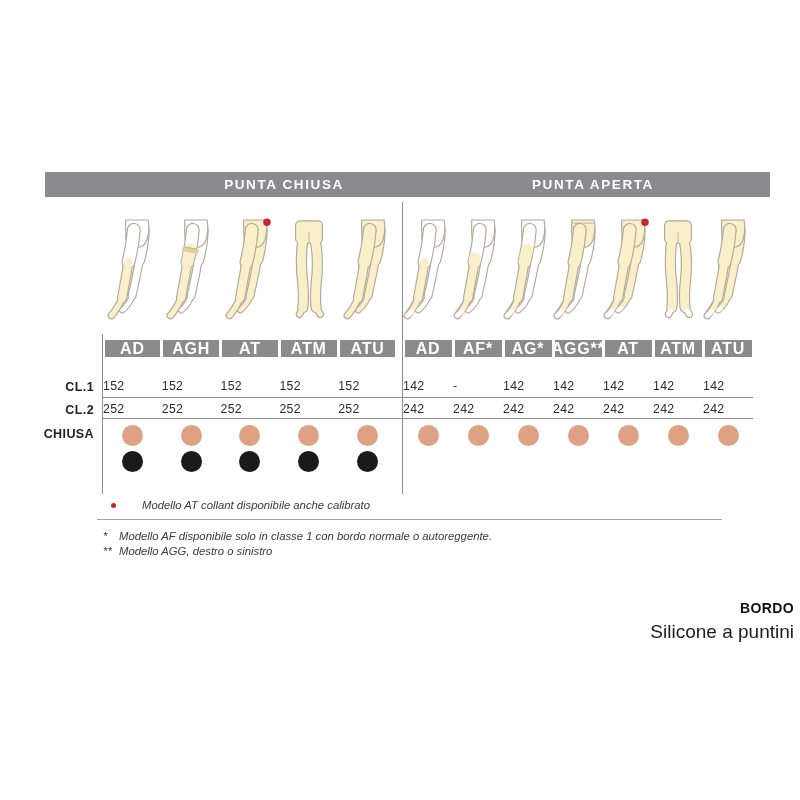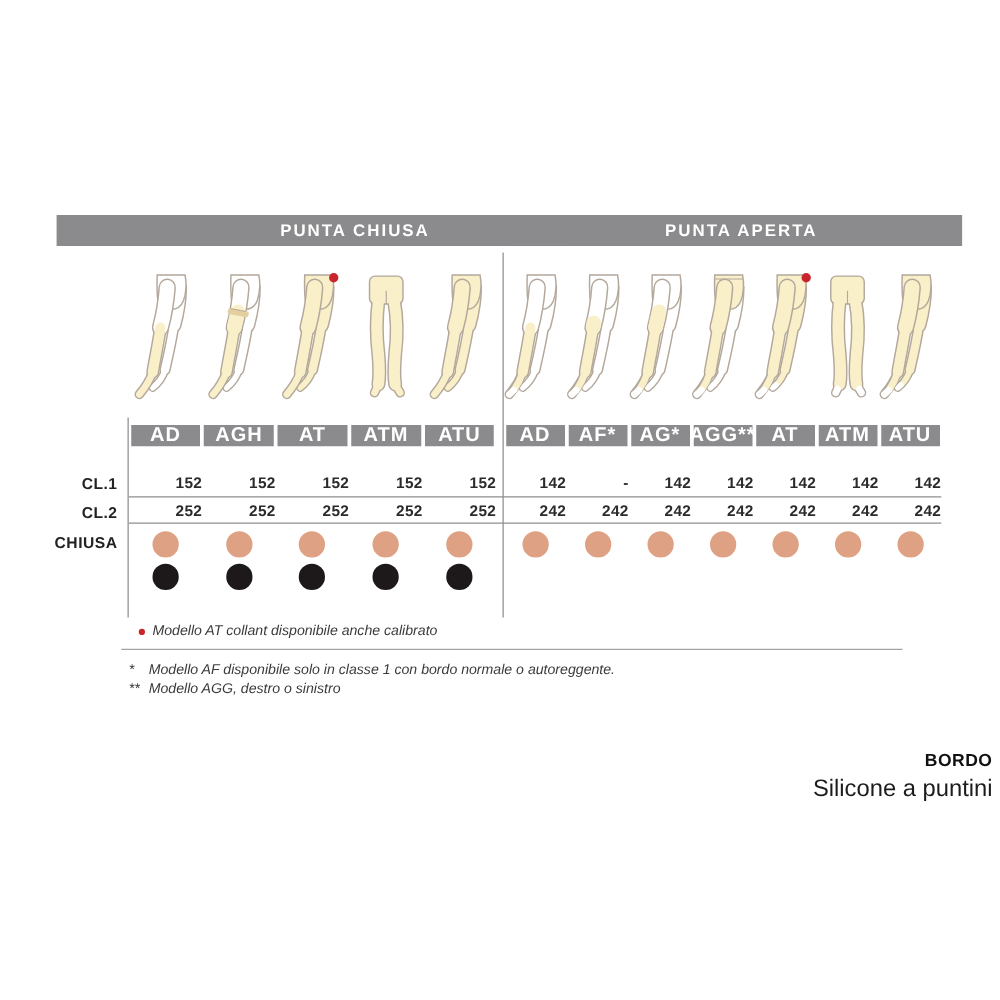--- a/index.html
+++ b/index.html
@@ -13,42 +13,42 @@
   .bar span{color:#ffffff;font-weight:bold;font-size:13.5px;letter-spacing:1.6px;}
 
   
   .cols{position:absolute;top:205px;display:flex;}
   #closed-cols{left:103px;width:294px;height:275px;}
   #open-cols{left:403px;width:350px;height:275px;}
   .col{flex:1;position:relative;height:275px;}
   .fig{position:absolute;top:6px;left:0;right:0;display:flex;justify-content:center;}
   .badge{position:absolute;top:135px;left:1.5px;right:1.5px;height:17px;background:#8b8b8d;color:#fff;
          display:flex;align-items:center;justify-content:center;font-size:16px;font-weight:bold;letter-spacing:0.8px;}
-  .val{position:absolute;left:0;right:0;text-align:right;font-weight:bold;font-size:12.3px;color:#2b2b2b;letter-spacing:0.3px;}
+  .val{position:absolute;left:0;right:0;text-align:left;font-weight:normal;font-size:12.3px;color:#2b2b2b;letter-spacing:0.3px;}
   .v1{top:174px;}
   .v2{top:197px;}
   .dots{position:absolute;top:220px;left:0;right:0;display:flex;flex-direction:column;align-items:center;gap:5px;}
   .dot{width:21px;height:21px;border-radius:50%;display:block;}
 
   
   .line{position:absolute;background:#8f8f8f;}
   #vline-left{left:102px;top:334px;width:1px;height:160px;}
   #vline-mid{left:402px;top:202px;width:1px;height:292px;}
   #hline-1{left:103px;top:397px;width:650px;height:1px;}
   #hline-2{left:103px;top:418px;width:650px;height:1px;}
   #note-rule{left:97px;top:519px;width:625px;height:1px;background:#a3a3a3;}
 
   
   .rowlab{position:absolute;left:18px;width:76px;text-align:right;font-weight:bold;font-size:12.5px;color:#222;letter-spacing:0.4px;}
   #lab-cl1{top:380px;}
   #lab-cl2{top:403px;}
   #lab-colori{top:427px;}
 
   
-  .rednote{position:absolute;left:111px;top:499px;font-style:italic;font-size:11.3px;color:#3a3a3a;display:flex;align-items:center;}
+  .rednote{position:absolute;left:111px;top:499px;font-style:italic;font-size:11.3px;color:#3a3a3a;display:flex;align-items:center;gap:20px;}
   .red-bullet{width:5px;height:5px;border-radius:50%;background:#c9252c;display:inline-block;margin-right:6px;flex:none;}
   .footnotes{position:absolute;left:103px;top:529px;font-style:italic;font-size:11.3px;color:#3a3a3a;line-height:14.8px;}
   .fnline{display:flex;}
   .fnmark{width:16px;flex:none;}
 
   
   .bordo{position:absolute;left:0;top:600px;width:794px;text-align:right;color:#111;}
   .bordo-title{font-weight:bold;font-size:14px;letter-spacing:0.4px;}
   .bordo-sub{position:absolute;left:0;top:21px;width:100%;font-size:19px;color:#1c1c1c;}
 </style>

